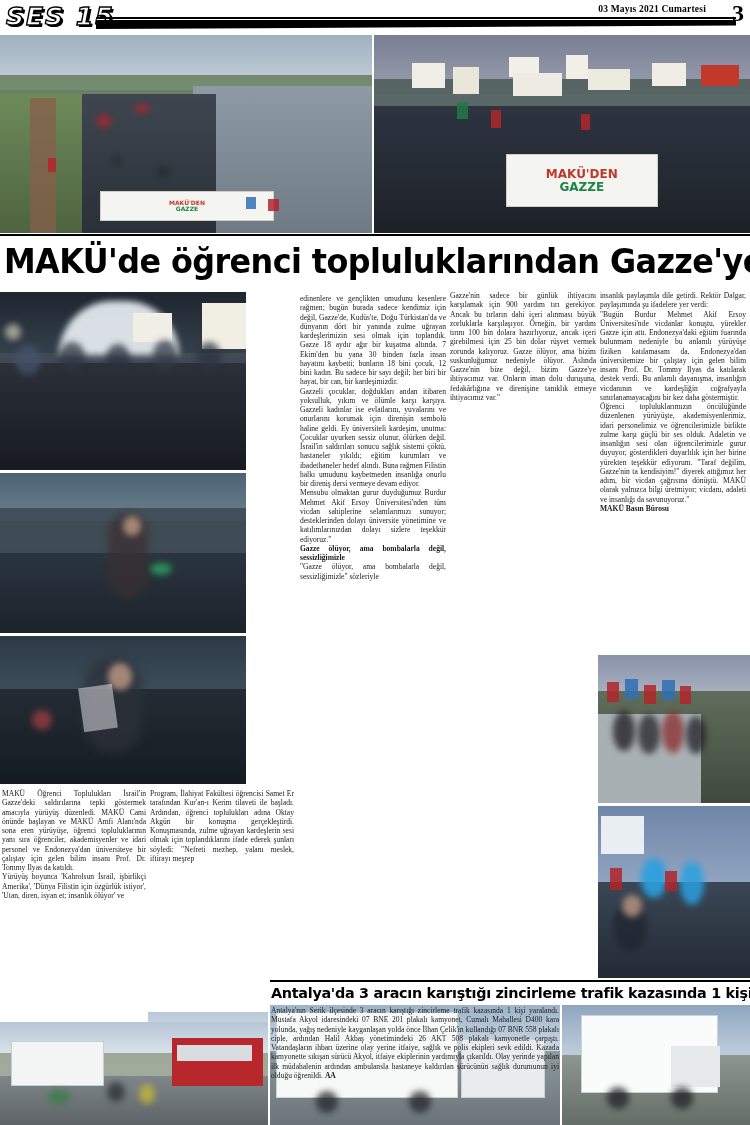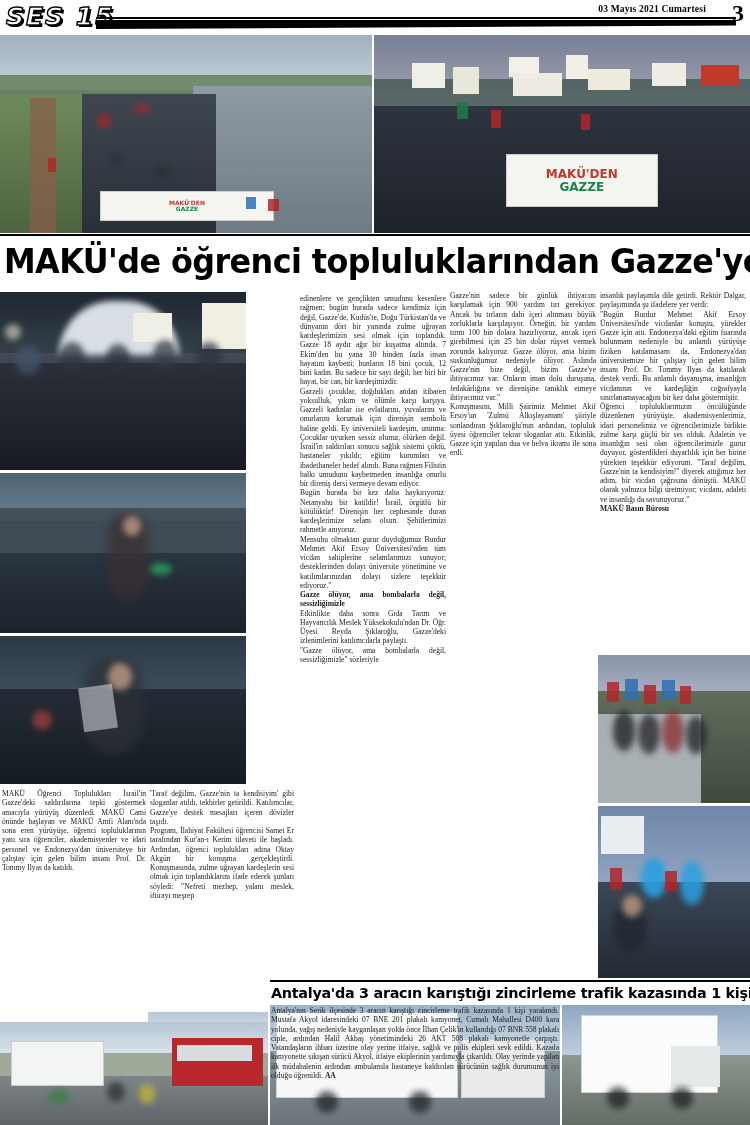--- a/index.html
+++ b/index.html
@@ -225,45 +225,42 @@
     <div class="blob" style="left:54%;top:32%;width:24px;height:44px;background:#2aa0e0;opacity:.85;"></div>
     <div class="flagred" style="left:8%;top:36%;width:12px;height:22px;"></div>
     <div class="flagred" style="left:44%;top:38%;width:12px;height:20px;"></div>
     <div class="blob" style="left:10%;top:56%;width:34px;height:50px;background:#1e2630;"></div>
     <div class="blob" style="left:16%;top:52%;width:20px;height:22px;background:#caa188;"></div>
   </div>
 
   <div class="col c3">
     <p>edinenlere ve gençlikten umudunu kesenlere rağmen; bugün burada sadece kendimiz için değil, Gazze'de, Kudüs'te, Doğu Türkistan'da ve dünyanın dört bir yanında zulme uğrayan kardeşlerimizin sesi olmak için toplandık. Gazze 18 aydır ağır bir kuşatma altında. 7 Ekim'den bu yana 30 binden fazla insan hayatını kaybetti; bunların 18 bini çocuk, 12 bini kadın. Bu sadece bir sayı değil; her biri bir hayat, bir can, bir kardeşimizdir.</p>
     <p>Gazzeli çocuklar, doğdukları andan itibaren yoksulluk, yıkım ve ölümle karşı karşıya. Gazzeli kadınlar ise evlatlarını, yuvalarını ve onurlarını korumak için direnişin sembolü haline geldi. Ey üniversiteli kardeşim, unutma: Çocuklar uyurken sessiz olunur, ölürken değil. İsrail'in saldırıları sonucu sağlık sistemi çöktü, hastaneler yıkıldı; eğitim kurumları ve ibadethaneler hedef alındı. Buna rağmen Filistin halkı umudunu kaybetmeden insanlığa onurlu bir direniş dersi vermeye devam ediyor.</p>
-    <p>Bugün burada bir kez daha haykırıyoruz: Netanyahu bir katildir! İsrail, örgütlü bir kötülüktür! Direnişin her cephesinde duran kardeşlerimize selam olsun. Şehitlerimizi rahmetle anıyoruz.</p>
     <p>Mensubu olmaktan gurur duyduğumuz Burdur Mehmet Akif Ersoy Üniversitesi'nden tüm vicdan sahiplerine selamlarımızı sunuyor; desteklerinden dolayı üniversite yönetimine ve katılımlarınızdan dolayı sizlere teşekkür ediyoruz."</p>
     <p class="subhead">Gazze ölüyor, ama bombalarla değil, sessizliğimizle</p>
-    <p>Etkinlikte daha sonra Gıda Tarım ve Hayvancılık Meslek Yüksekokulu'ndan Dr. Öğr. Üyesi Reyda Şıklaroğlu, Gazze'deki izlenimlerini katılımcılarla paylaştı.</p>
     <p>"Gazze ölüyor, ama bombalarla değil, sessizliğimizle" sözleriyle</p>
   </div>
 
   <div class="col c4">
     <p>Gazze'nin sadece bir günlük ihtiyacını karşılamak için 900 yardım tırı gerekiyor. Ancak bu tırların dahi içeri alınması büyük zorluklarla karşılaşıyor. Örneğin, bir yardım tırını 100 bin dolara hazırlıyoruz, ancak içeri girebilmesi için 25 bin dolar rüşvet vermek zorunda kalıyoruz. Gazze ölüyor, ama bizim suskunluğumuz nedeniyle ölüyor. Aslında Gazze'nin bize değil, bizim Gazze'ye ihtiyacımız var. Onların iman dolu duruşuna, fedakârlığına ve direnişine tanıklık etmeye ihtiyacımız var."</p>
-    <p>Konuşmasını, Milli Şairimiz Mehmet Akif Ersoy'un 'Zulmü Alkışlayamam' şiiriyle sonlandıran Şıklaroğlu'nun ardından, topluluk üyesi öğrenciler tekrar sloganlar attı. Etkinlik, Gazze için yapılan dua ve helva ikramı ile sona erdi.</p>
   </div>
 
   <div class="col c5">
     <p>insanlık paylaşımla dile getirdi. Rektör Dalgar, paylaşımında şu ifadelere yer verdi:</p>
     <p>"Bugün Burdur Mehmet Akif Ersoy Üniversitesi'nde vicdanlar konuştu, yürekler Gazze için attı. Endonezya'daki eğitim fuarında bulunmam nedeniyle bu anlamlı yürüyüşe fiziken katılamasam da, Endonezya'dan üniversitemize bir çalıştay için gelen bilim insanı Prof. Dr. Tommy Ilyas da katılarak destek verdi. Bu anlamlı dayanışma, insanlığın vicdanının ve kardeşliğin coğrafyayla sınırlanamayacağını bir kez daha göstermiştir.</p>
     <p>Öğrenci topluluklarımızın öncülüğünde düzenlenen yürüyüşte, akademisyenlerimiz, idari personelimiz ve öğrencilerimizle birlikte zulme karşı güçlü bir ses olduk. Adaletin ve insanlığın sesi olan öğrencilerimizle gurur duyuyor, gösterdikleri duyarlılık için her birine yürekten teşekkür ediyorum. "Taraf değilim, Gazze'nin ta kendisiyim!" diyerek attığımız her adım, bir vicdan çağrısına dönüştü. MAKÜ olarak yalnızca bilgi üretmiyor; vicdanı, adaleti ve insanlığı da savunuyoruz."</p>
     <p class="byline">MAKÜ Basın Bürosu</p>
   </div>
 
   <div class="col c1">
     <p>MAKÜ Öğrenci Toplulukları İsrail'in Gazze'deki saldırılarına tepki göstermek amacıyla yürüyüş düzenledi.  MAKÜ Cami önünde başlayan ve MAKÜ Amfi Alanı'nda sona eren yürüyüşe, öğrenci topluluklarının yanı sıra öğrenciler, akademisyenler ve idari personel ve Endonezya'dan üniversiteye bir çalıştay için gelen bilim insanı Prof. Dr. Tommy Ilyas da katıldı.</p>
+    <p>Yürüyüş boyunca 'Kahrolsun İsrail, işbirlikçi Amerika', 'Dünya Filistin için özgürlük istiyor', 'Utan, diren, isyan et; insanlık ölüyor' ve</p>
   </div>
 
   <div class="col c2">
-    <p>'Taraf değilim, Gazze'nin ta kendisiyim' gibi sloganlar atıldı, tekbirler getirildi. Katılımcılar, Gazze'ye destek mesajları içeren dövizler taşıdı.</p>
     <p>Program, İlahiyat Fakültesi öğrencisi Samet Er tarafından Kur'an-ı Kerim tilaveti ile başladı. Ardından, öğrenci toplulukları adına Oktay Akgün bir konuşma gerçekleştirdi. Konuşmasında, zulme uğrayan kardeşlerin sesi olmak için toplandıklarını ifade ederek şunları söyledi: "Nefreti mezhep, yalanı meslek, iftirayı meşrep</p>
   </div>
 
   <div class="photo ph-van-small grad-white">
     <div class="bar" style="left:0;top:0;width:100%;height:26%;background:linear-gradient(180deg,#b9c8d8,#d8e2ea);"></div>
     <div class="bar" style="left:4%;top:22%;width:88%;height:74%;background:linear-gradient(180deg,#fbfbfb,#e2e4e4);border:1px solid #c7ccce;"></div>
     <div class="bar" style="left:10%;top:28%;width:76%;height:54%;background:#f6f7f7;"></div>
   </div>
 
   <div class="photo ph-truck-left grad-white">

